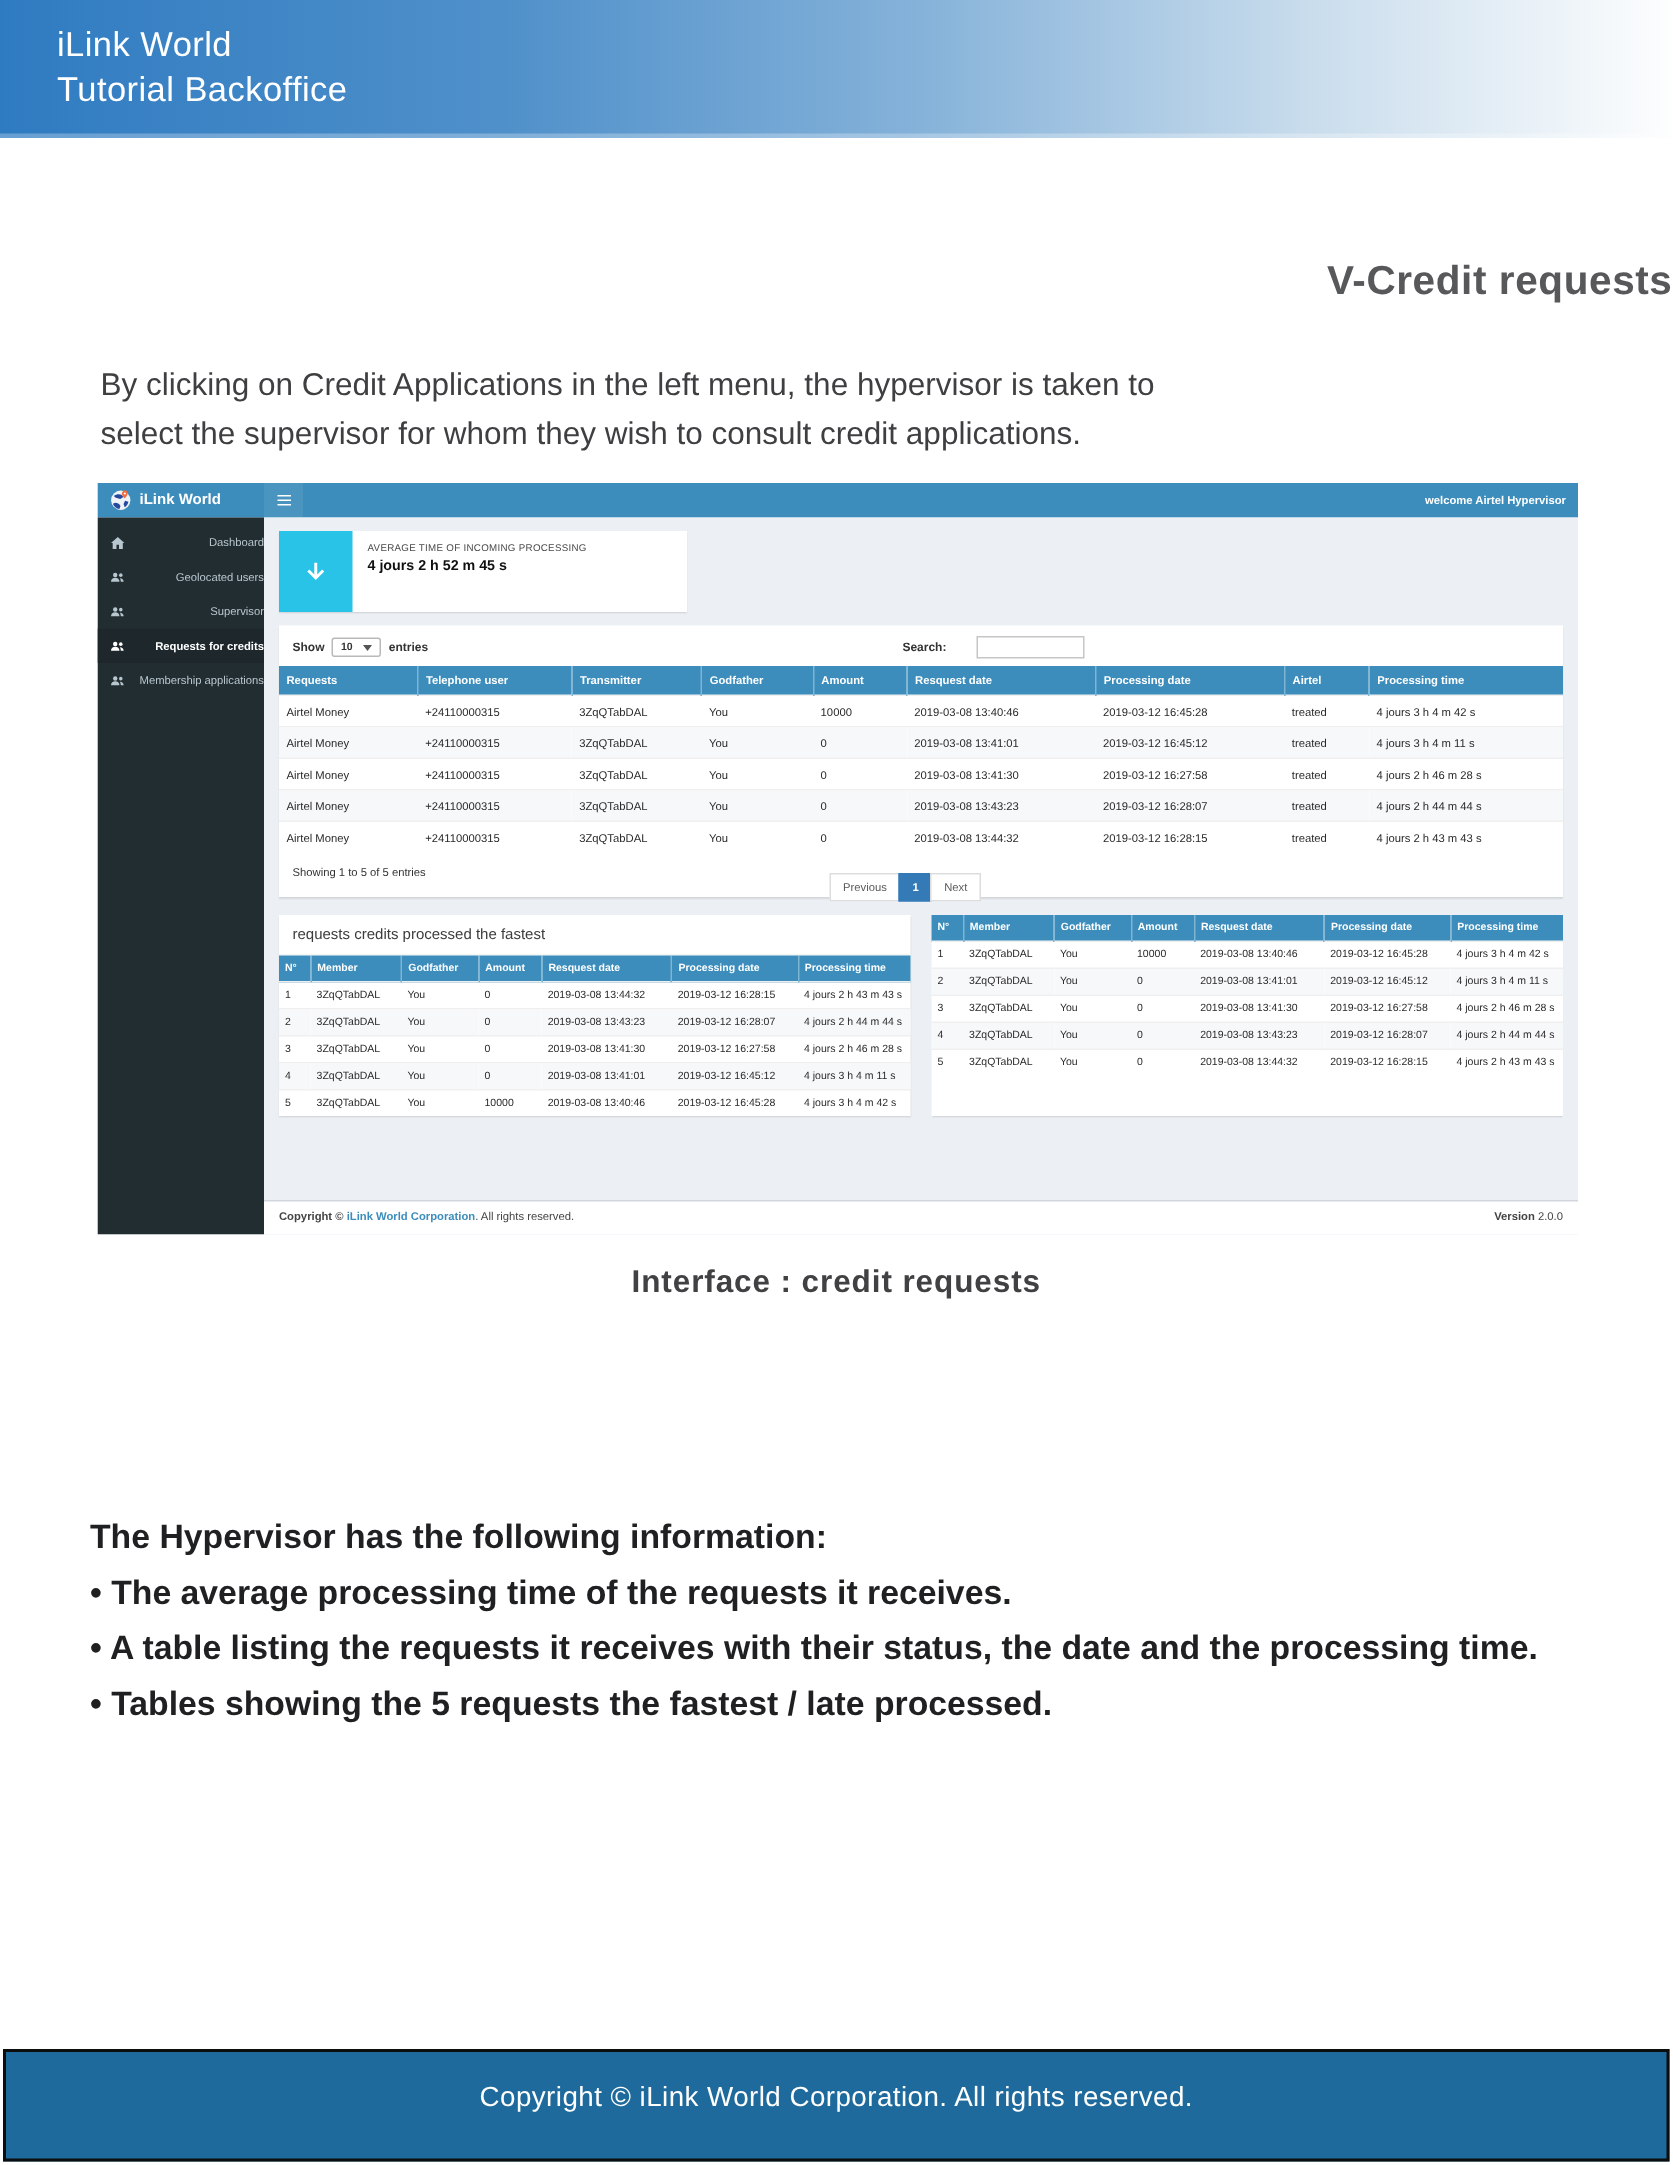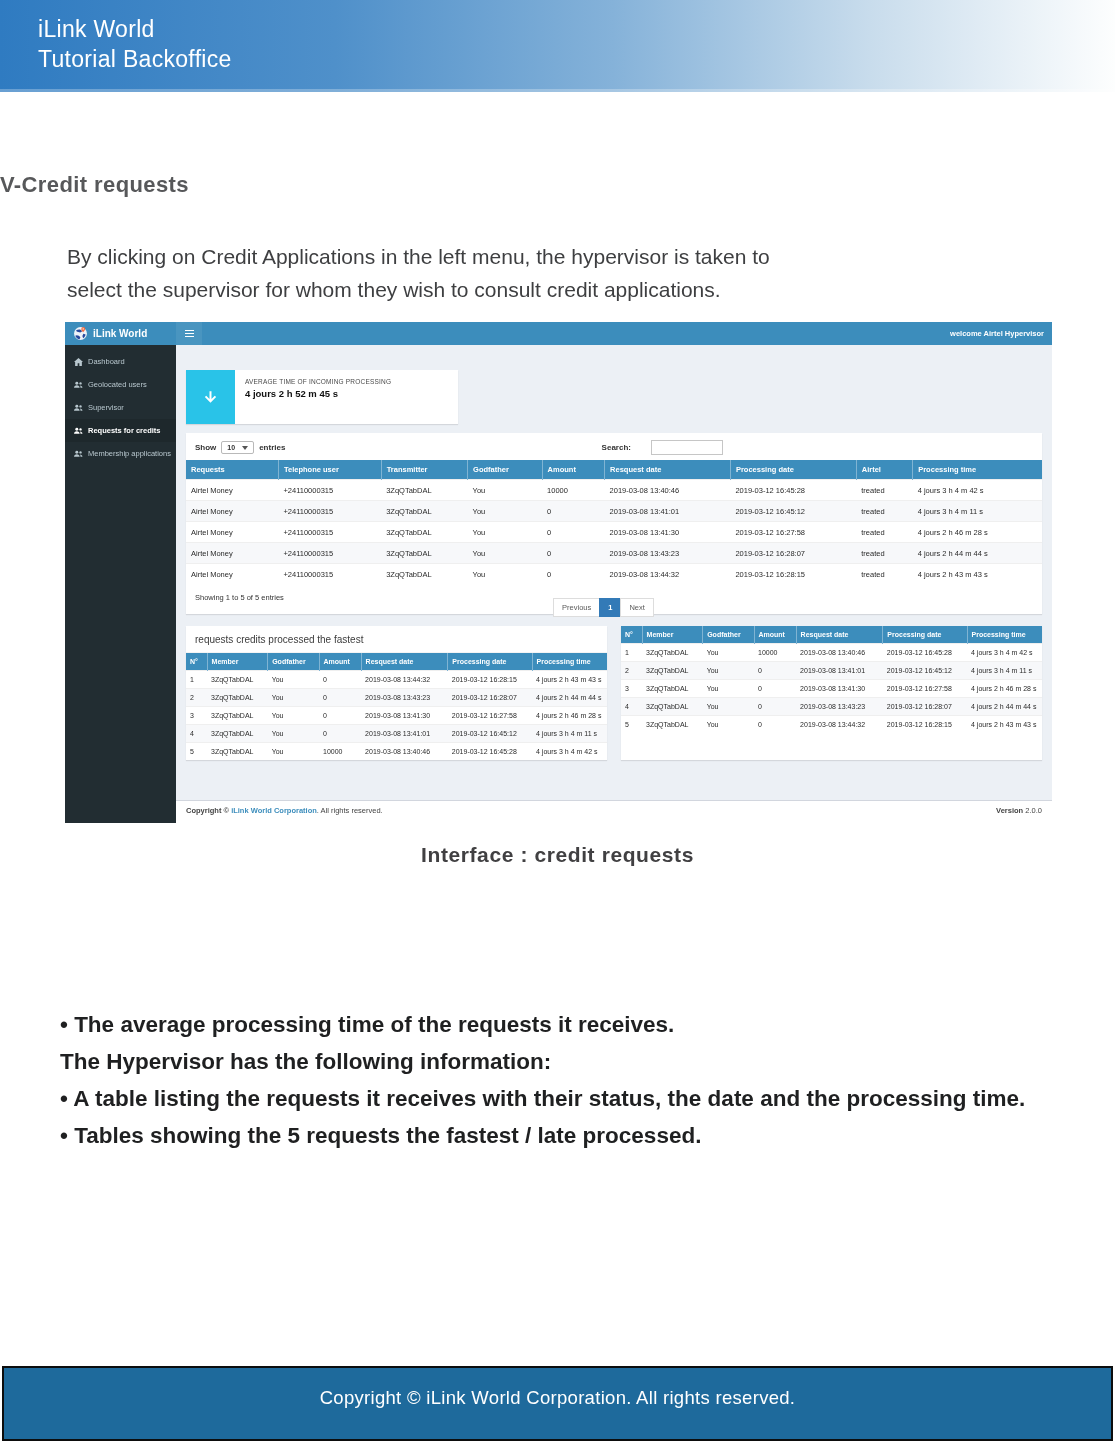--- a/index.html
+++ b/index.html
@@ -7,22 +7,22 @@
   #page { position:relative; width:1115px; height:1443px; background:#fff; overflow:hidden; }
 
   
   .doc-header {
     position:absolute; top:0; left:0; width:1115px; height:92px;
     background:linear-gradient(90deg,#2f7bc1 0%,#4f90ca 30%,#85b2d9 55%,#c8dcec 78%,#fdfefe 100%);
     box-shadow: inset 0 -3px 0 rgba(255,255,255,0.28);
     color:#fff; padding:14px 0 0 38px;
   }
   .doc-header div { font-size:23px; line-height:30px; font-weight:400; letter-spacing:0.3px; }
-  .doc-title { position:absolute; top:172px; left:0; width:1115px; text-align:left;
-    font-size:22px; font-weight:bold; color:#57585a; letter-spacing:0.4px; }
+  .doc-title { position:absolute; top:172px; left:0; width:1115px; text-align:right;
+    font-size:27px; font-weight:bold; color:#57585a; letter-spacing:0.4px; }
   .doc-intro { position:absolute; top:240px; left:67px; width:1000px;
     font-size:21px; color:#3e3f41; line-height:33px; }
   .doc-caption { position:absolute; top:843px; left:0; width:1115px; text-align:center;
     font-size:21px; font-weight:bold; color:#414042; letter-spacing:0.6px; }
   .doc-bullets { position:absolute; top:1006px; left:60px; width:1010px;
     font-size:22.5px; font-weight:bold; color:#1f2021; line-height:37px; }
   .doc-footer {
     position:absolute; left:2px; right:2px; top:1366px; bottom:2px;
     background:#1e6a9c; border:2px solid #0c0d0d; color:#fff;
     display:flex; align-items:center; justify-content:center; padding-bottom:12px;
@@ -37,25 +37,25 @@
     padding-left:8px; color:#fff; font-weight:bold; font-size:10px; }
   .hamburger { width:26px; display:flex; align-items:center; justify-content:center;
     background:rgba(255,255,255,0.07); cursor:pointer; }
   .hamburger i { display:block; width:9px; height:1.5px; background:#fff;
     box-shadow:0 3px 0 #fff, 0 -3px 0 #fff; }
   .welcome { margin-left:auto; display:flex; align-items:center; padding-right:8px;
     color:#fff; font-weight:bold; font-size:7.5px; }
   .app-body { flex:1; display:flex; min-height:0; }
   .app-sidebar { width:111px; flex-shrink:0; background:#222d32; padding-top:5px; }
   .side-item { display:flex; align-items:center; gap:5px; padding:7px 0 7px 9px;
-    color:#b8c7ce; font-size:7.5px; cursor:pointer; }
+    color:#b8c7ce; font-size:7.5px; cursor:pointer;justify-content:space-between; }
   .side-item svg { flex-shrink:0; }
   .side-item.active { background:#1e282c; color:#fff; font-weight:bold; }
   .app-main { flex:1; display:flex; flex-direction:column; background:#ecf0f5; min-width:0; }
-  .main-content { flex:1; padding:25px 10px 0; }
+  .main-content { flex:1; padding:9px 10px 0; }
 
   .info-card { width:272px; height:54px; background:#fff; display:flex;
     box-shadow:0 1px 1px rgba(0,0,0,0.1); margin-bottom:9px; }
   .info-icon { width:49px; flex-shrink:0; background:#29c3e8; display:flex;
     align-items:center; justify-content:center; }
   .info-text { padding:8px 10px; }
   .info-label { font-size:6.5px; color:#4a4a4a; letter-spacing:0.2px; }
   .info-value { font-size:9.5px; font-weight:bold; color:#101010; margin-top:3px; }
 
   .box { background:#fff; box-shadow:0 1px 1px rgba(0,0,0,0.1); margin-bottom:12px; }
@@ -455,21 +455,21 @@
             <span>2.0.0</span>
           </span>
         </div>
       </div>
     </div>
   </div>
 
   <div class="doc-caption">Interface : credit requests</div>
 
   <div class="doc-bullets">
+    <div>The Hypervisor has the following information:</div>
     <div>• The average processing time of the requests it receives.</div>
-    <div>The Hypervisor has the following information:</div>
     <div>• A table listing the requests it receives with their status, the date and the processing time.</div>
     <div>• Tables showing the 5 requests the fastest / late processed.</div>
   </div>
 
   <div class="doc-footer">Copyright © iLink World Corporation. All rights reserved.</div>
 
 </div>
 
 </body></html>

